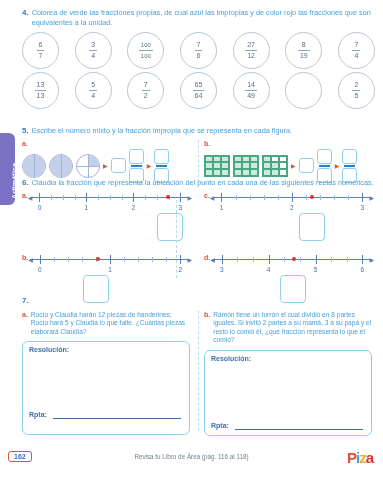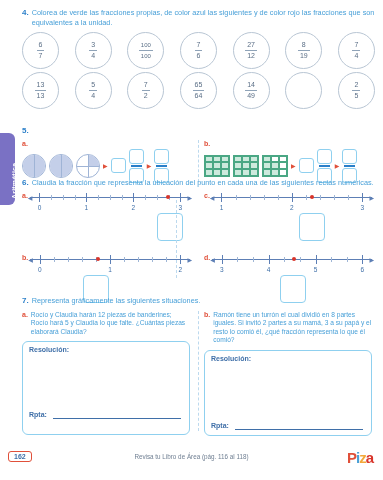--- a/index.html
+++ b/index.html
@@ -90,21 +90,21 @@
 
 <div class="page">
 
   <div class="side-tab">
     <span>Aritmética</span>
   </div>
 
   <div class="ex" style="top:8px;">
     <div class="ex-head">
       <div class="ex-num">4.</div>
-      <div class="ex-text">Colorea de verde las fracciones propias, de color azul las siguientes y de color rojo las fracciones que son equivalentes a la unidad.</div>
+      <div class="ex-text">Colorea de verde las fracciones propias, de cual azul las impropias y de color rojo las fracciones que son equivalentes a la unidad.</div>
     </div>
     <div class="circ-row" id="ex4-row1">
         <div class="circ">
           <div class="frac">
             <div class="num">6</div>
             <div class="den">7</div>
           </div>
         </div>
         <div class="circ">
           <div class="frac">
@@ -180,20 +180,21 @@
             <div class="num">2</div>
             <div class="den">5</div>
           </div>
         </div>
       </div>
   </div>
 
   <div class="ex" style="top:126px;">
     <div class="ex-head">
       <div class="ex-num">5.</div>
+      <div class="ex-text">Escribe el número mixto y la fracción impropia que se representa en cada figura.</div>
     </div>
 
     <div style="display:flex;margin-top:4px;position:relative;">
 
       <div style="width:168px;">
         <div class="sub-let">a.</div>
         <div style="display:flex;align-items:center;gap:3px;margin-top:1px;">
           <div class="pie">
               <div class="fill-all"></div>
             </div>
@@ -388,21 +389,20 @@
           </div>
           <div class="ansbox top" style="margin-left: 45%; margin-top: 9px;"></div>
         </div>
       </div>
     <div class="vdiv" style="left:154px;top:22px;height:78px;"></div>
   </div>
 
   <div class="ex" style="top:296px;">
     <div class="ex-head">
       <div class="ex-num">7.</div>
-      <div class="ex-text">Representa gráficamente las siguientes situaciones.</div>
     </div>
 
     <div style="display:flex;gap:10px;margin-top:5px;position:relative;">
 
       <div style="width:168px;">
         <div style="display:flex;gap:3px;">
           <div class="sub-let">a.</div>
           <div class="prob">Rocío y Claudia harán 12 piezas de banderines; Rocío hará 5 y Claudia lo que falte. ¿Cuántas piezas elaborará Claudia?</div>
         </div>
         <div class="res-box" style="height:92px;margin-top:5px;">

